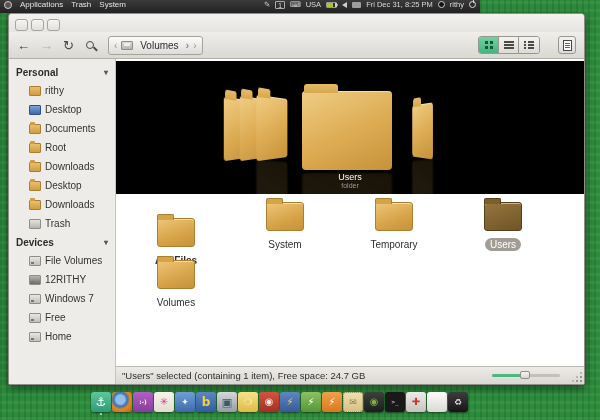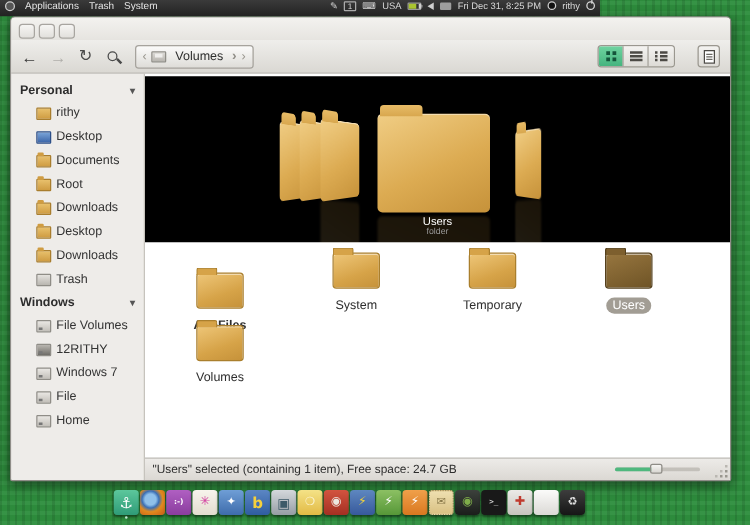--- a/index.html
+++ b/index.html
@@ -254,38 +254,38 @@
         <div class="srow">
             <span class="si si-folder"></span>
             <span>Downloads</span>
           </div>
         <div class="srow">
             <span class="si si-trash"></span>
             <span>Trash</span>
           </div>
 
         <div class="shead">
-          <span class="shead-label">Windows</span>
+          <span class="shead-label">Devices</span>
           <span class="exp">▾</span>
         </div>
         <div class="srow">
             <span class="si si-drive"></span>
             <span>File Volumes</span>
           </div>
         <div class="srow">
             <span class="si si-drive dark"></span>
             <span>12RITHY</span>
           </div>
         <div class="srow">
             <span class="si si-drive"></span>
             <span>Windows 7</span>
           </div>
         <div class="srow">
             <span class="si si-drive"></span>
-            <span>File</span>
+            <span>Free</span>
           </div>
         <div class="srow">
             <span class="si si-drive"></span>
             <span>Home</span>
           </div>
 
       </div>
 
       <div class="mainpane">
 

